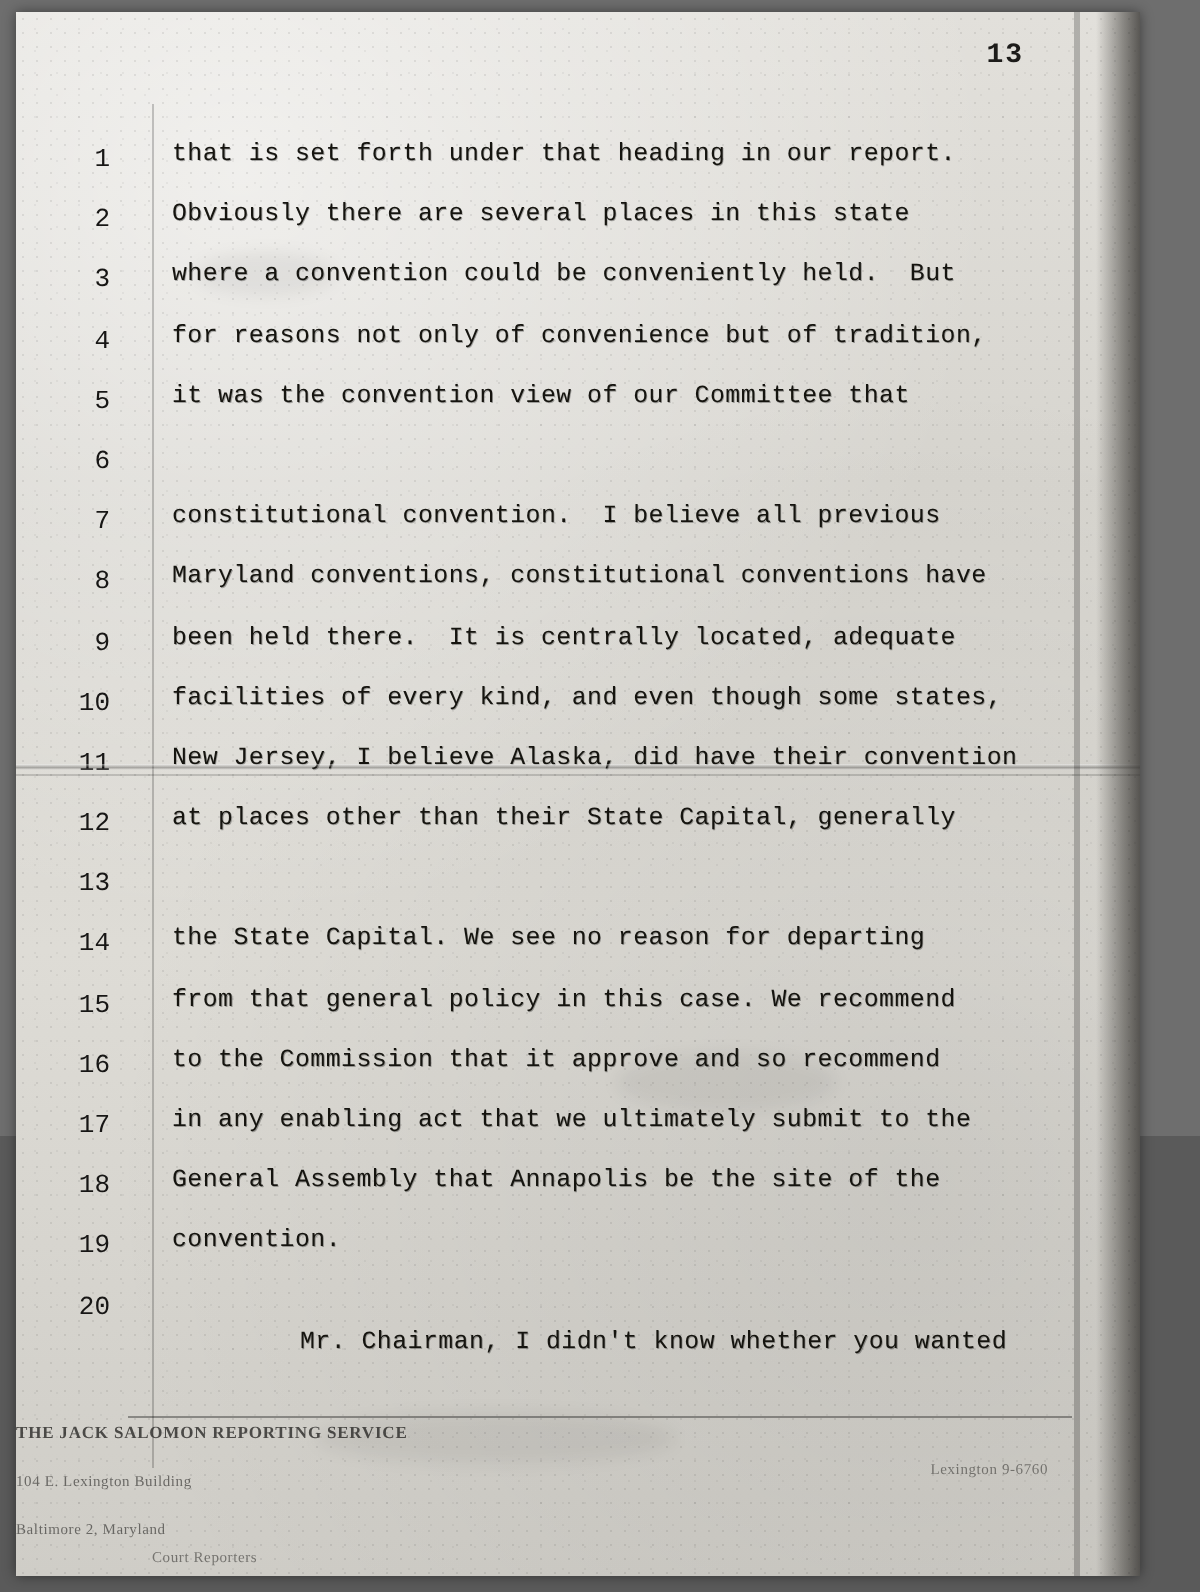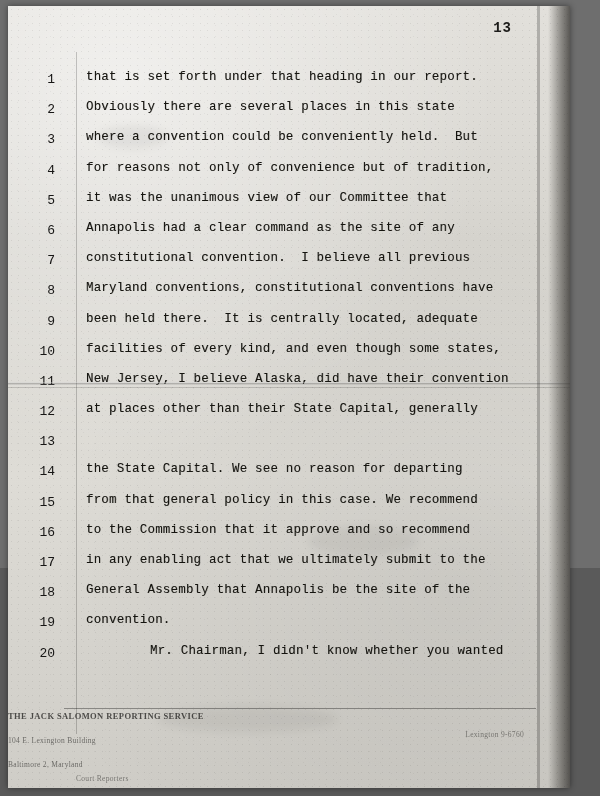--- a/index.html
+++ b/index.html
@@ -132,20 +132,21 @@
     width: 450px;
     font-family: "Liberation Mono", monospace;
     font-size: 12.4px;
     letter-spacing: 0.25px;
     color: #15140f;
     white-space: pre;
     text-shadow: 0.4px 0.3px 0 rgba(0,0,0,0.30);
   }
   .line-text.indent {
     text-indent: 64px;
+    margin-top: 20px;
   }
 
   
   .footer {
     position: absolute;
     left: 0;
     right: 0;
     bottom: 34px;
     height: 46px;
   }
@@ -237,25 +238,24 @@
       <div class="line-row">
         <span class="line-no">3</span>
         <span class="line-text">where a convention could be conveniently held.  But</span>
       </div>
       <div class="line-row">
         <span class="line-no">4</span>
         <span class="line-text">for reasons not only of convenience but of tradition,</span>
       </div>
       <div class="line-row">
         <span class="line-no">5</span>
-        <span class="line-text">it was the unanimous view of our Committee that</span>
+        <span class="line-text">it was the convention view of our Committee that</span>
       </div>
       <div class="line-row">
         <span class="line-no">6</span>
-        <span class="line-text">Annapolis had a clear command as the site of any</span>
       </div>
       <div class="line-row">
         <span class="line-no">7</span>
         <span class="line-text">constitutional convention.  I believe all previous</span>
       </div>
       <div class="line-row">
         <span class="line-no">8</span>
         <span class="line-text">Maryland conventions, constitutional conventions have</span>
       </div>
       <div class="line-row">

